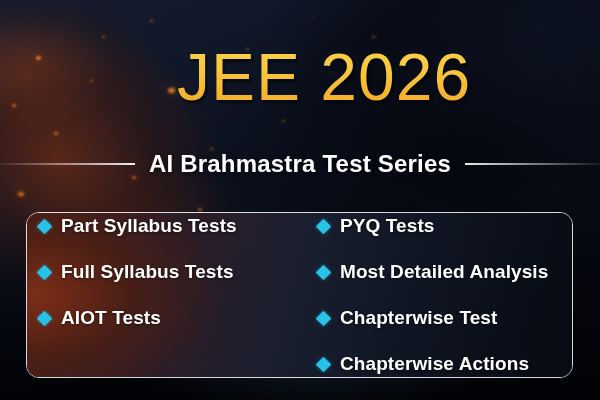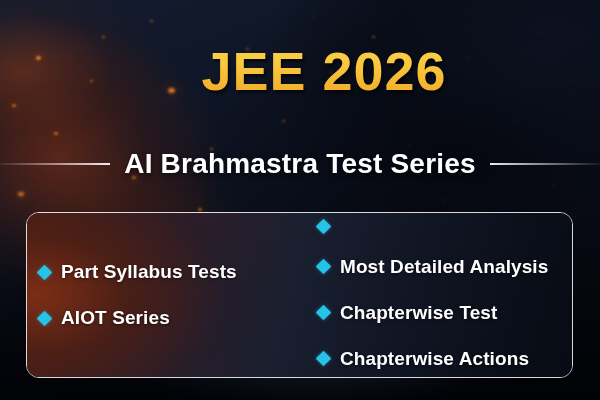--- a/index.html
+++ b/index.html
@@ -57,22 +57,22 @@
   
   .title-wrap {
     position: absolute;
     top: 44px;
     left: 0;
     width: 100%;
     text-align: center;
   }
   .title {
     display: inline-block;
-    font-size: 54px;
-    font-weight: 700;
+    font-size: 66px;
+    font-weight: 400;
     letter-spacing: 1px;
     line-height: 1;
     background: linear-gradient(to bottom, #fbd24e 0%, #f8c63c 42%, #f2a927 100%);
     -webkit-background-clip: text;
     background-clip: text;
     color: transparent;
     -webkit-text-fill-color: transparent;
     filter: drop-shadow(2px 3px 1px rgba(0,0,0,0.55));
     margin-left: 48px;
   }
@@ -95,21 +95,21 @@
   }
   .rule-left {
     background: linear-gradient(to right, rgba(255,255,255,0.05), rgba(255,255,255,0.92));
   }
   .rule-right {
     background: linear-gradient(to left, rgba(255,255,255,0.05), rgba(255,255,255,0.92));
   }
   .subtitle {
     flex: 0 0 auto;
     padding: 0 14px;
-    font-size: 28px;
+    font-size: 24px;
     font-weight: 700;
     color: #ffffff;
     letter-spacing: 0.2px;
     white-space: nowrap;
     text-shadow: 0 2px 5px rgba(0,0,0,0.6);
   }
 
   
   .features-box {
     position: absolute;
@@ -134,21 +134,20 @@
   .cols {
     position: relative;
     display: flex;
     width: 100%;
     padding: 0 0 0 12px;
     box-sizing: border-box;
   }
   .col {
     display: flex;
     flex-direction: column;
-    justify-content: center;
     gap: 24px;
   }
   .col-left { width: 280px; }
   .col-right { width: 255px; }
   .feat {
     display: flex;
     align-items: center;
     gap: 11px;
   }
   .diamond {
@@ -236,26 +235,31 @@
     <div class="box-bg"></div>
     <div class="cols">
 
       <div class="col col-left" id="col-left">
           <div class="feat">
             <span class="diamond"></span>
             <span class="feat-label">Part Syllabus Tests</span>
           </div>
           <div class="feat">
             <span class="diamond"></span>
-            <span class="feat-label">AIOT Series</span>
+            <span class="feat-label">Full Syllabus Tests</span>
+          </div>
+          <div class="feat">
+            <span class="diamond"></span>
+            <span class="feat-label">AIOT Tests</span>
           </div>
         </div>
       <div class="col col-right" id="col-right">
           <div class="feat">
             <span class="diamond"></span>
+            <span class="feat-label">PYQ Tests</span>
           </div>
           <div class="feat">
             <span class="diamond"></span>
             <span class="feat-label">Most Detailed Analysis</span>
           </div>
           <div class="feat">
             <span class="diamond"></span>
             <span class="feat-label">Chapterwise Test</span>
           </div>
           <div class="feat">

